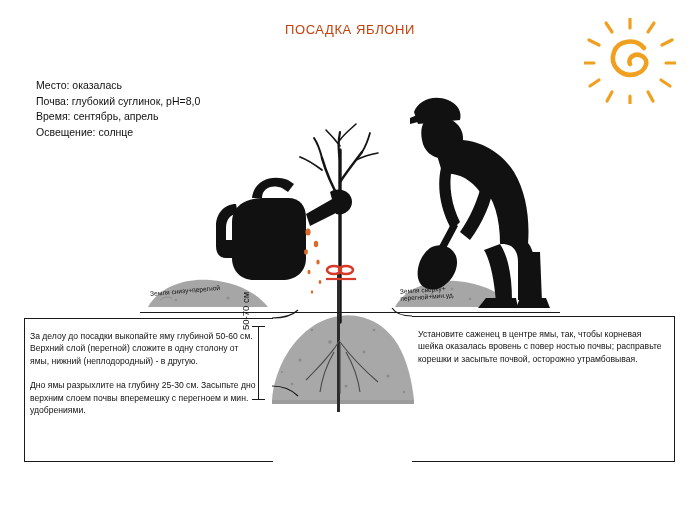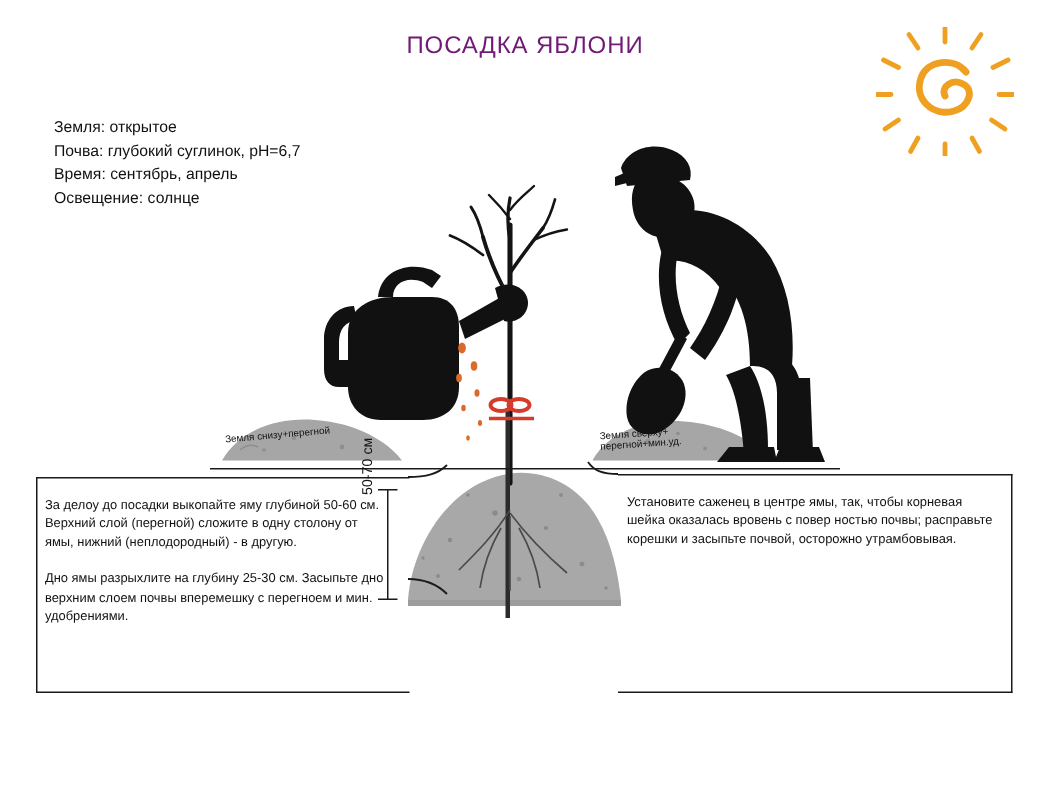--- a/index.html
+++ b/index.html
@@ -10,21 +10,21 @@
     color:#111;
     overflow:hidden;
     position:relative;
   }
   .page{position:relative;width:700px;height:525px;}
 
   
   .title{
     position:absolute;left:0;top:22px;width:700px;
     text-align:center;
-    font-size:16px;letter-spacing:.6px;color:#701a75;
+    font-size:13px;letter-spacing:.6px;color:#c2410c;
   }
 
   
   .info{
     position:absolute;left:36px;top:78px;
     font-size:10.5px;line-height:15.5px;color:#111;
     white-space:nowrap;
   }
 
   
@@ -77,22 +77,22 @@
   .frame-right{left:412px;top:316px;width:262px;height:144px;border-left:none;}
 </style>
 </head>
 <body>
 
 <div class="page">
 
   <div class="title">ПОСАДКА ЯБЛОНИ</div>
 
   <div class="info">
-    <div>Земля: открытое</div>
-    <div>Почва: глубокий суглинок, pH=6,7</div>
+    <div>Место: оказалась</div>
+    <div>Почва: глубокий суглинок, pH=8,0</div>
     <div>Время: сентябрь, апрель</div>
     <div>Освещение: солнце</div>
   </div>
 
   <svg class="sun" viewBox="0 0 92 86">
     <g fill="none" stroke="#f0a021" stroke-width="3.2" stroke-linecap="round">
       <path d="M46 10 L46 0"></path>
       <path d="M64 14 L70 5"></path>
       <path d="M78 27 L88 22"></path>
       <path d="M82 45 L92 45"></path>

